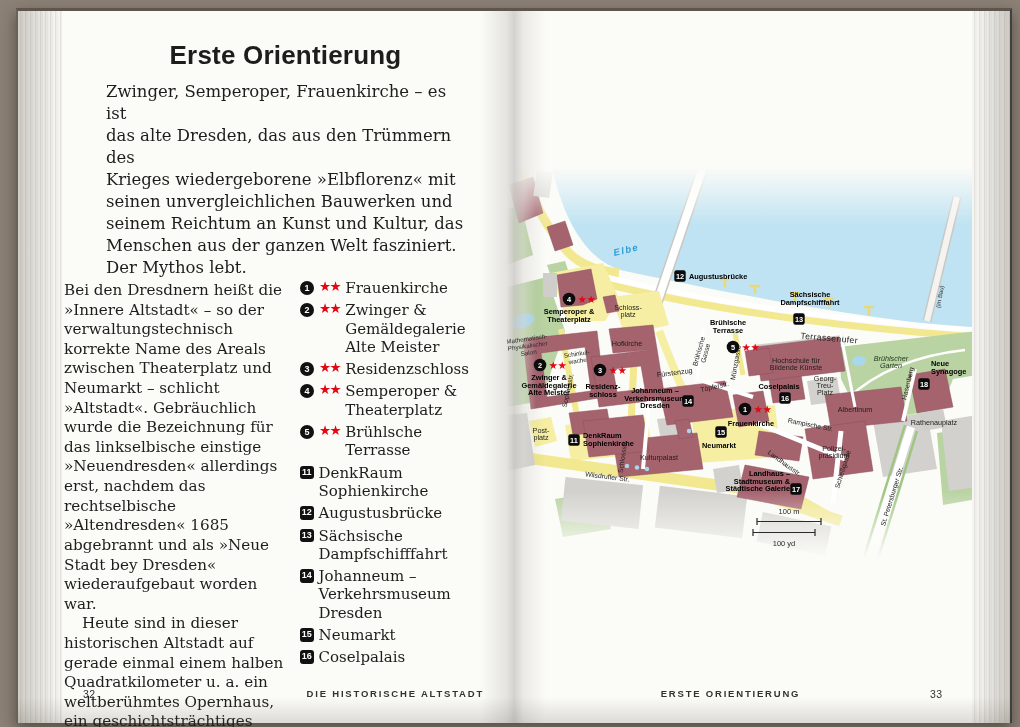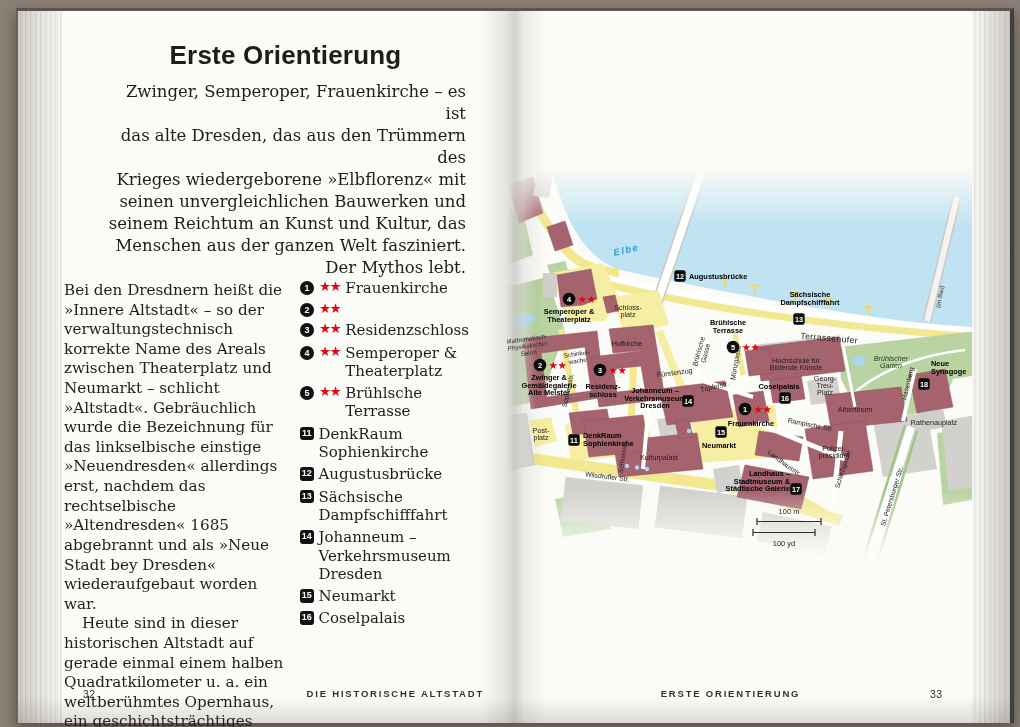--- a/index.html
+++ b/index.html
@@ -4,21 +4,21 @@
 <style>
   html,body{margin:0;padding:0;}
   body{
     width:1020px;height:727px;overflow:hidden;position:relative;
     background:#8c8176;
     font-family:"Liberation Sans",sans-serif;
   }
   .book{
     position:absolute;left:16px;top:8px;width:992px;height:712px;
     background:#fbfbf8;
-    border-top:3px solid #5e564c;border-left:2px solid #6a6157;border-right:4px solid #404040;
+    border-top:3px solid #5e564c;border-left:2px solid #6a6157;border-right:2px solid #404040;
     box-shadow:0 6px 14px rgba(40,35,28,.55);
   }
   .edge-left{position:absolute;left:0;top:0;bottom:0;width:44px;pointer-events:none;
     background:
       linear-gradient(90deg, rgba(120,112,100,.30) 0, rgba(255,255,255,0) 88%),
       repeating-linear-gradient(90deg,#f6f5f2 0 2px,#e2e1dd 2px 3px,#efeeea 3px 5px);}
   .edge-right{position:absolute;right:0;top:0;bottom:0;width:38px;pointer-events:none;
     background:
       linear-gradient(270deg, rgba(120,112,100,.32) 0, rgba(255,255,255,0) 85%),
       repeating-linear-gradient(90deg,#f6f5f2 0 2px,#e2e1dd 2px 3px,#efeeea 3px 5px);}
@@ -26,21 +26,21 @@
     background:linear-gradient(90deg, rgba(0,0,0,0) 0%, rgba(90,85,75,.14) 40%, rgba(70,65,58,.22) 52%, rgba(90,85,75,.10) 66%, rgba(0,0,0,0) 100%);}
   .bottom-shade{position:absolute;left:0;right:0;bottom:0;height:26px;pointer-events:none;
     background:linear-gradient(180deg, rgba(0,0,0,0), rgba(80,74,64,.18));}
 
   
   .page-title{
     position:absolute;left:60px;top:30px;width:415px;text-align:center;
     font:bold 26px/1.1 "Liberation Sans",sans-serif;color:#1d1d1b;letter-spacing:.2px;
   }
   .intro{
-    position:absolute;left:88px;top:70px;width:360px;text-align:right;
+    position:absolute;left:88px;top:70px;width:360px;text-align:left;
     font:16.5px/1.33 "DejaVu Serif","Liberation Serif",serif;color:#1d1d1b;
     white-space:pre-line;
   }
   .body-col{
     position:absolute;left:46px;top:270px;width:230px;
     font:15.2px/1.29 "DejaVu Serif","Liberation Serif",serif;color:#1d1d1b;
   }
   .body-col p{margin:0;}
   .body-col p + p{text-indent:18px;}
   .lists-col{position:absolute;left:282px;top:268px;width:192px;color:#1d1d1b;}
@@ -103,20 +103,21 @@
     <div class="lists-col">
       <ul id="top10-list">
           <li>
             <span class="badge circle">1</span>
             <span class="stars">★★</span>
             <span>Frauenkirche</span>
           </li>
           <li>
             <span class="badge circle">2</span>
             <span class="stars">★★</span>
+            <span>Zwinger &amp; Gemäldegalerie Alte Meister</span>
           </li>
           <li>
             <span class="badge circle">3</span>
             <span class="stars">★★</span>
             <span>Residenzschloss</span>
           </li>
           <li>
             <span class="badge circle">4</span>
             <span class="stars">★★</span>
             <span>Semperoper &amp; Theaterplatz</span>

